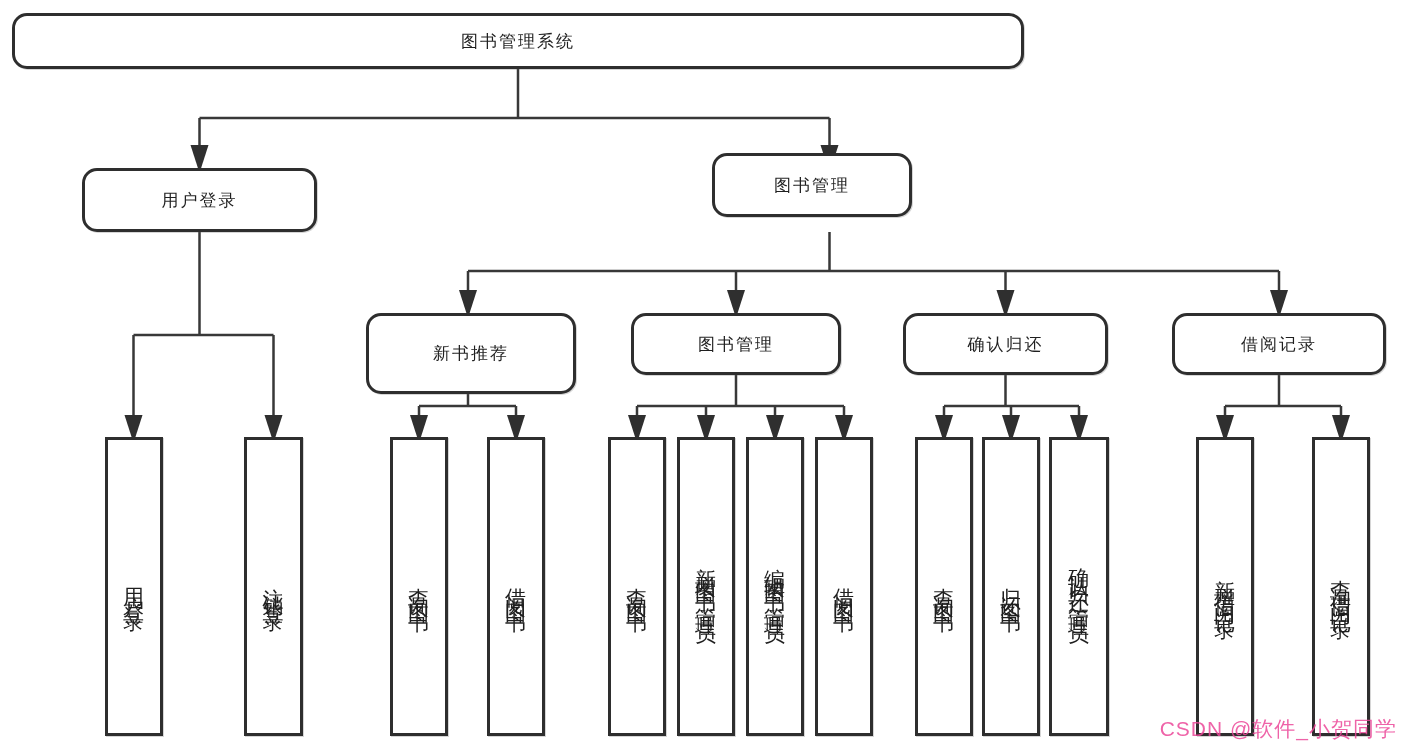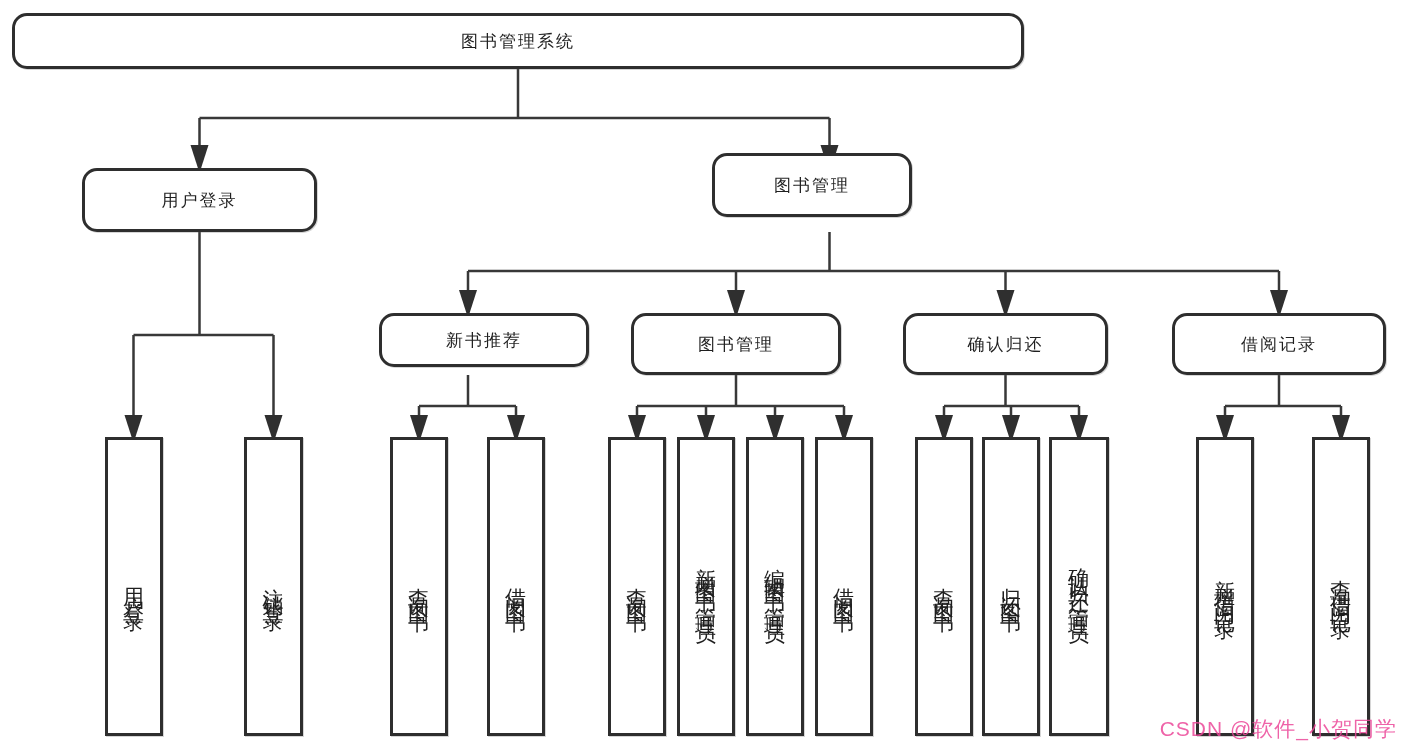--- a/index.html
+++ b/index.html
@@ -84,21 +84,21 @@
     <span>图书管理系统</span>
   </div>
 
   <div class="node h" style="left:82px;top:168px;width:235px;height:64px">
     <span>用户登录</span>
   </div>
   <div class="node h" style="left:712px;top:153px;width:200px;height:64px">
     <span>图书管理</span>
   </div>
 
-  <div class="node h" style="left:379px;top:313px;width:210px;height:54px">
+  <div class="node h" style="left:366px;top:313px;width:210px;height:81px">
     <span>新书推荐</span>
   </div>
   <div class="node h" style="left:631px;top:313px;width:210px;height:62px">
     <span>图书管理</span>
   </div>
   <div class="node h" style="left:903px;top:313px;width:205px;height:62px">
     <span>确认归还</span>
   </div>
   <div class="node h" style="left:1172px;top:313px;width:214px;height:62px">
     <span>借阅记录</span>

